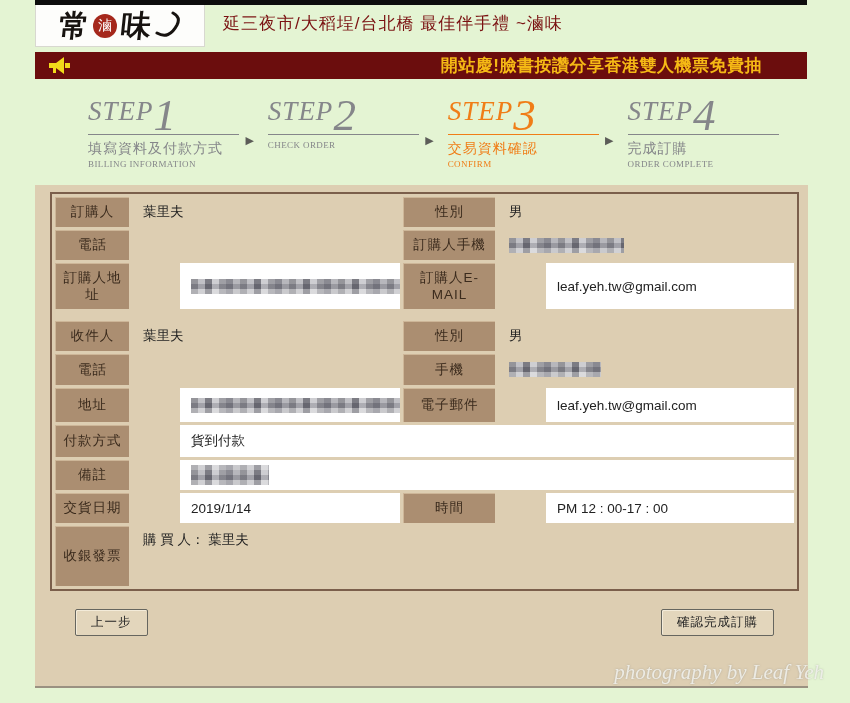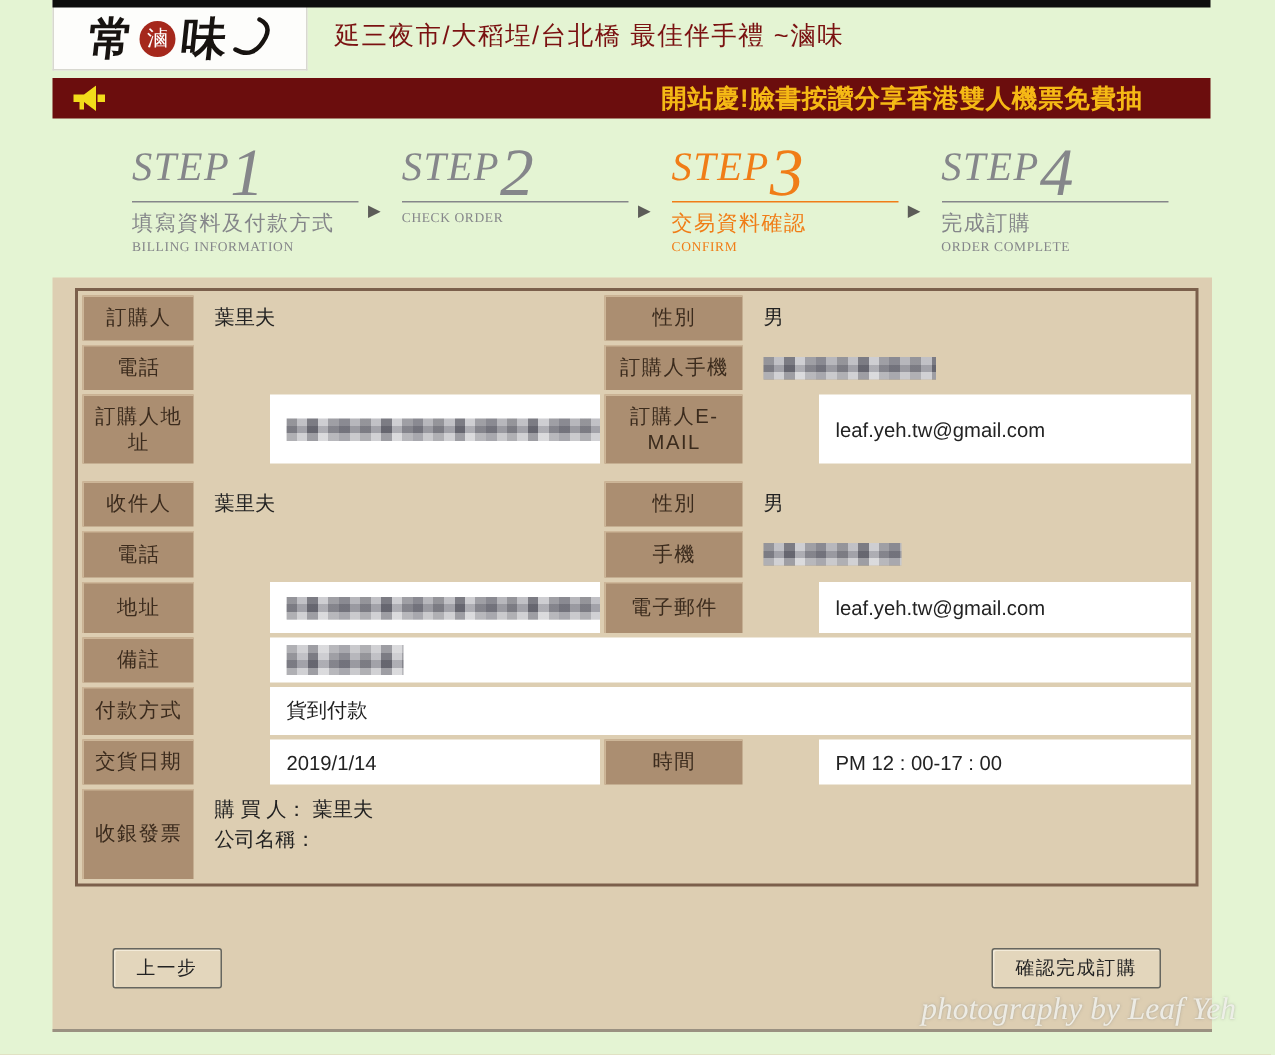--- a/index.html
+++ b/index.html
@@ -111,21 +111,21 @@
     display:inline-block;height:15px;vertical-align:middle;
     background:
       repeating-linear-gradient(0deg, rgba(255,255,255,.30) 0 5px, rgba(40,40,55,.18) 5px 10px, rgba(255,255,255,.06) 10px 15px),
       repeating-linear-gradient(90deg,#8e8e94 0 7px,#bdbdc2 7px 14px,#74747c 14px 21px,#cbcbcf 21px 28px,#99999f 28px 35px,#83838b 35px 42px,#b3b3b8 42px 49px);
   }
   .tall{height:20px;}
   .w78{width:78px;}.w92{width:92px;}.w115{width:115px;}.w230{width:230px;}.w235{width:235px;}
 
   
   .actions{display:flex;justify-content:space-between;align-items:center;
-    padding:0 25px;margin-top:41px;}
+    padding:0 25px;margin-top:18px;}
   .btn{
     font-family:"Liberation Sans","DejaVu Sans",sans-serif;
     background:#e3d6bc;border:1px solid #66665f;border-radius:2px;
     box-shadow:inset 1px 1px 0 #f3ebd9;
     font-size:12.5px;color:#222;padding:4px 15px;cursor:pointer;letter-spacing:1px;
   }
 
   
   .watermark{
     position:absolute;right:26px;top:660px;z-index:6;
@@ -253,43 +253,42 @@
       <div class="row">
         <div class="lbl h34">地址</div>
         <div class="val val-white h34">
             <span class="mosaic w230"></span>
           </div>
         <div class="lbl h34">電子郵件</div>
         <div class="val val-white h34">leaf.yeh.tw@gmail.com</div>
       </div>
 
       <div class="row">
+        <div class="lbl h32">付款方式</div>
+        <div class="val val-white span3 h32">貨到付款</div>
+      </div>
+
+      <div class="row">
         <div class="lbl h30">備註</div>
         <div class="val val-white span3 h30">
             <span class="mosaic tall w78"></span>
           </div>
-      </div>
-
-      <div class="row">
-        <div class="lbl h32">付款方式</div>
-        <div class="val val-white span3 h32">貨到付款</div>
       </div>
 
       <div class="row">
         <div class="lbl h30">交貨日期</div>
         <div class="val val-white h30">2019/1/14</div>
         <div class="lbl h30">時間</div>
         <div class="val val-white h30">PM 12 : 00-17 : 00</div>
       </div>
 
       <div class="row">
         <div class="lbl h60">收銀發票</div>
         <div class="span3 invoice-lines">
           <div>購 買 人： 葉里夫</div>
-          <div>公司名稱：</div>
         </div>
       </div>
 
     </div>
 
     <div class="actions">
       <button class="btn">上一步</button>
       <button class="btn">確認完成訂購</button>
     </div>
   </div>

